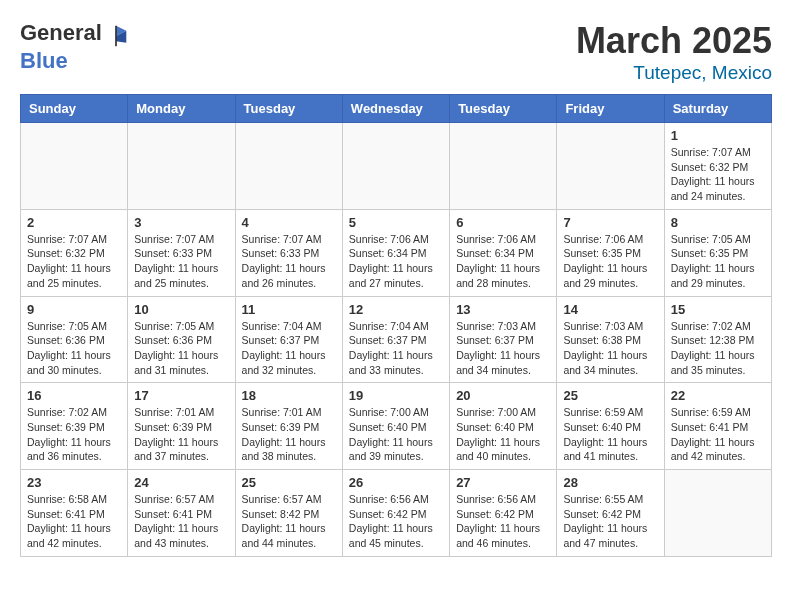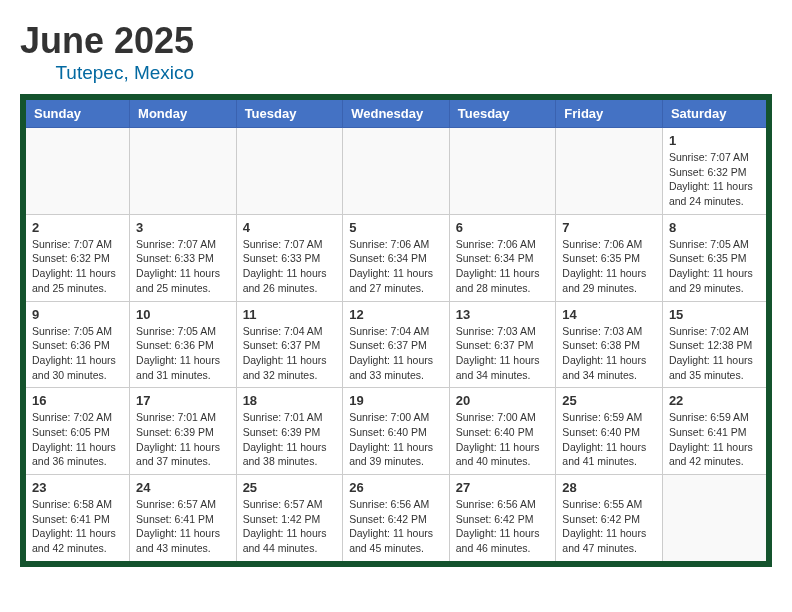--- a/index.html
+++ b/index.html
@@ -33,21 +33,21 @@
       font-weight: bold;
       color: #333;
     }
     .location {
       font-size: 19px;
       color: #0369a1;
     }
     .calendar {
       width: 100%;
       border-collapse: collapse;
-      border: 6px solid #14532d;
+      border: 1px solid #14532d;
     }
     .calendar th {
       background-color: #4472c4;
       color: #fff;
       padding: 6px 8px;
       text-align: left;
       font-size: 13px;
       font-weight: bold;
       border: 1px solid #3a62b0;
     }
@@ -71,22 +71,33 @@
       color: #333;
     }
     .empty-cell {
       background: #f9f9f9;
     }
   </style>
 </head>
 <body>
 
 <div class="header">
+  <div class="logo">
+    <div>
+      <span style="font-size:22px;font-weight:bold;color:#333;">General</span><svg class="logo-icon" viewBox="0 0 28 28" xmlns="http://www.w3.org/2000/svg" style="display:inline-block;vertical-align:middle;margin:0 2px;">
+          <polygon points="14,2 26,8 14,14" fill="#4472c4"></polygon>
+          <polygon points="14,14 26,8 26,22 14,20" fill="#2a5099"></polygon>
+          <line x1="14" y1="2" x2="14" y2="26" stroke="#333" stroke-width="2"></line>
+        </svg>
+      <br>
+      <span style="font-size:22px;font-weight:bold;color:#4472c4;">Blue</span>
+    </div>
+  </div>
   <div class="title-block">
-    <div class="month-year">June 2025</div>
+    <div class="month-year">March 2025</div>
     <div class="location">Tutepec, Mexico</div>
   </div>
 </div>
 
 <table class="calendar">
   <thead>
     <tr>
     <th>Sunday</th>
         <th>Monday</th>
         <th>Tuesday</th>
@@ -196,21 +207,21 @@
           <div class="day-number">15</div>
           <div class="day-info">Sunrise: 7:02 AM
 Sunset: 12:38 PM
 Daylight: 11 hours and 35 minutes.</div>
         </td>
       </tr>
       <tr>
         <td>
           <div class="day-number">16</div>
           <div class="day-info">Sunrise: 7:02 AM
-Sunset: 6:05 PM
+Sunset: 6:39 PM
 Daylight: 11 hours and 36 minutes.</div>
         </td>
         <td>
           <div class="day-number">17</div>
           <div class="day-info">Sunrise: 7:01 AM
 Sunset: 6:39 PM
 Daylight: 11 hours and 37 minutes.</div>
         </td>
         <td>
           <div class="day-number">18</div>
@@ -252,21 +263,21 @@
         </td>
         <td>
           <div class="day-number">24</div>
           <div class="day-info">Sunrise: 6:57 AM
 Sunset: 6:41 PM
 Daylight: 11 hours and 43 minutes.</div>
         </td>
         <td>
           <div class="day-number">25</div>
           <div class="day-info">Sunrise: 6:57 AM
-Sunset: 1:42 PM
+Sunset: 8:42 PM
 Daylight: 11 hours and 44 minutes.</div>
         </td>
         <td>
           <div class="day-number">26</div>
           <div class="day-info">Sunrise: 6:56 AM
 Sunset: 6:42 PM
 Daylight: 11 hours and 45 minutes.</div>
         </td>
         <td>
           <div class="day-number">27</div>

